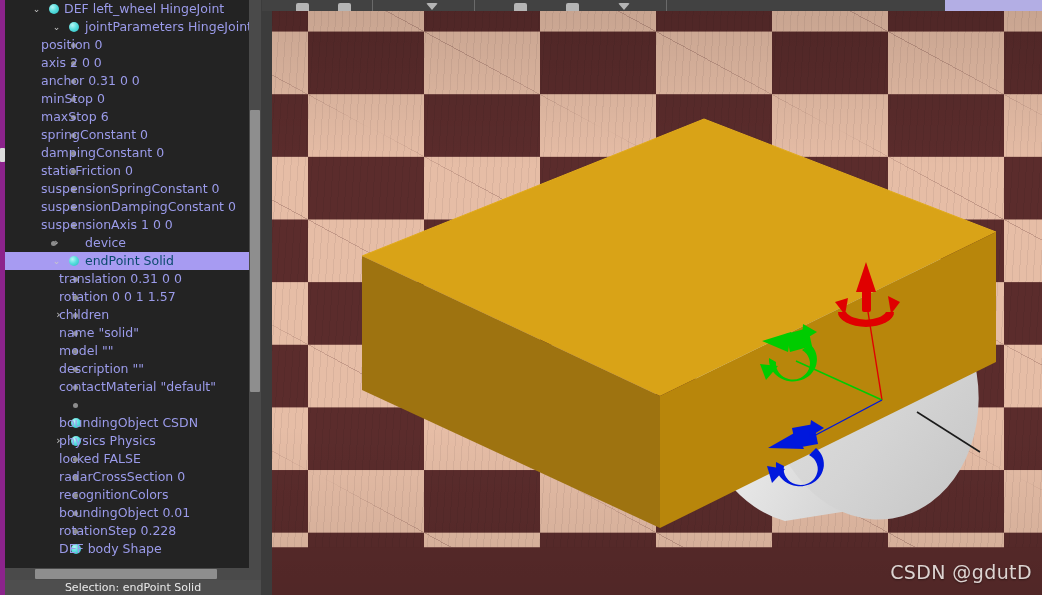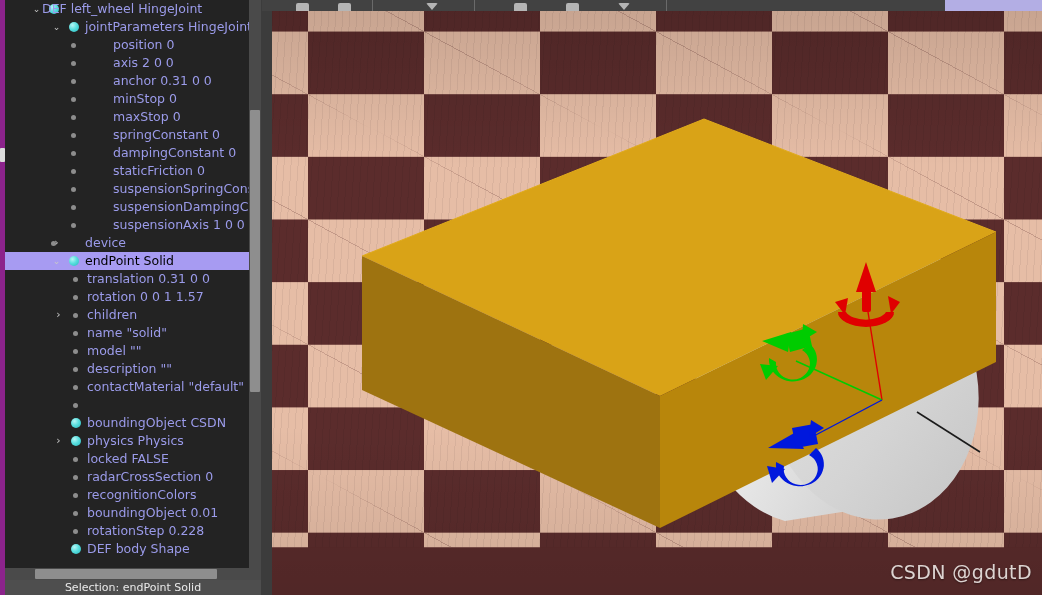--- a/index.html
+++ b/index.html
@@ -27,26 +27,26 @@
   }
   .row .bullet{
     position:absolute;top:7px;width:5px;height:5px;border-radius:50%;background:#8d8d8d;
   }
   .row .orb{
     position:absolute;top:4px;width:10px;height:10px;border-radius:50%;
     background:radial-gradient(circle at 35% 32%, #b6f6f6 0%, #59dede 45%, #27b9bd 100%);
   }
   .row .lbl{position:absolute;top:0;left:0;}
   .row.sel{background:#a79bf2;}
-  .row.sel .lbl{color:#000000;}
-
-  
-  .ind0 .chev{left:26px} .ind0 .orb{left:44px} .ind0 .lbl{padding-left:37px}
-  .ind1 .chev{left:46px} .ind1 .orb{left:64px} .ind1 .bullet{left:46px} .ind1 .lbl{padding-left:80px} .ind2 .bullet{left:66px} .ind2 .lbl{padding-left:108px}
-  .ind3 .chev{left:48px} .ind3 .orb{left:66px} .ind3 .bullet{left:68px} .ind3 .lbl{padding-left:82px}
+  .row.sel .lbl{color:#0c4a6e;}
+
+  
+  .ind0 .chev{left:26px} .ind0 .orb{left:44px} .ind0 .lbl{padding-left:59px}
+  .ind1 .chev{left:46px} .ind1 .orb{left:64px} .ind1 .bullet{left:46px} .ind1 .lbl{padding-left:80px} .ind2 .bullet{left:66px} .ind2 .lbl{padding-left:36px}
+  .ind3 .chev{left:48px} .ind3 .orb{left:66px} .ind3 .bullet{left:68px} .ind3 .lbl{padding-left:54px}
 
   
   .vscroll{position:absolute;right:0;top:0;width:12px;height:568px;background:#4a4a4a;}
   .vthumb{position:absolute;left:1px;width:10px;background:#8e8e8e;border-radius:1px;}
   .hscroll{position:absolute;left:5px;bottom:15px;width:256px;height:12px;background:#4a4a4a;}
   .hthumb{position:absolute;top:1px;height:10px;background:#8e8e8e;border-radius:1px;}
   .corner{position:absolute;right:0;bottom:0;width:12px;height:12px;background:#333;}
 
   
   .statusbar{
@@ -122,21 +122,21 @@
         <div class="row ind2">
           <span class="bullet"></span>
           <span class="lbl">anchor 0.31 0 0</span>
         </div>
         <div class="row ind2">
           <span class="bullet"></span>
           <span class="lbl">minStop 0</span>
         </div>
         <div class="row ind2">
           <span class="bullet"></span>
-          <span class="lbl">maxStop 0</span>
+          <span class="lbl">maxStop 6</span>
         </div>
         <div class="row ind2">
           <span class="bullet"></span>
           <span class="lbl">springConstant 0</span>
         </div>
         <div class="row ind2">
           <span class="bullet"></span>
           <span class="lbl">dampingConstant 0</span>
         </div>
         <div class="row ind2">

